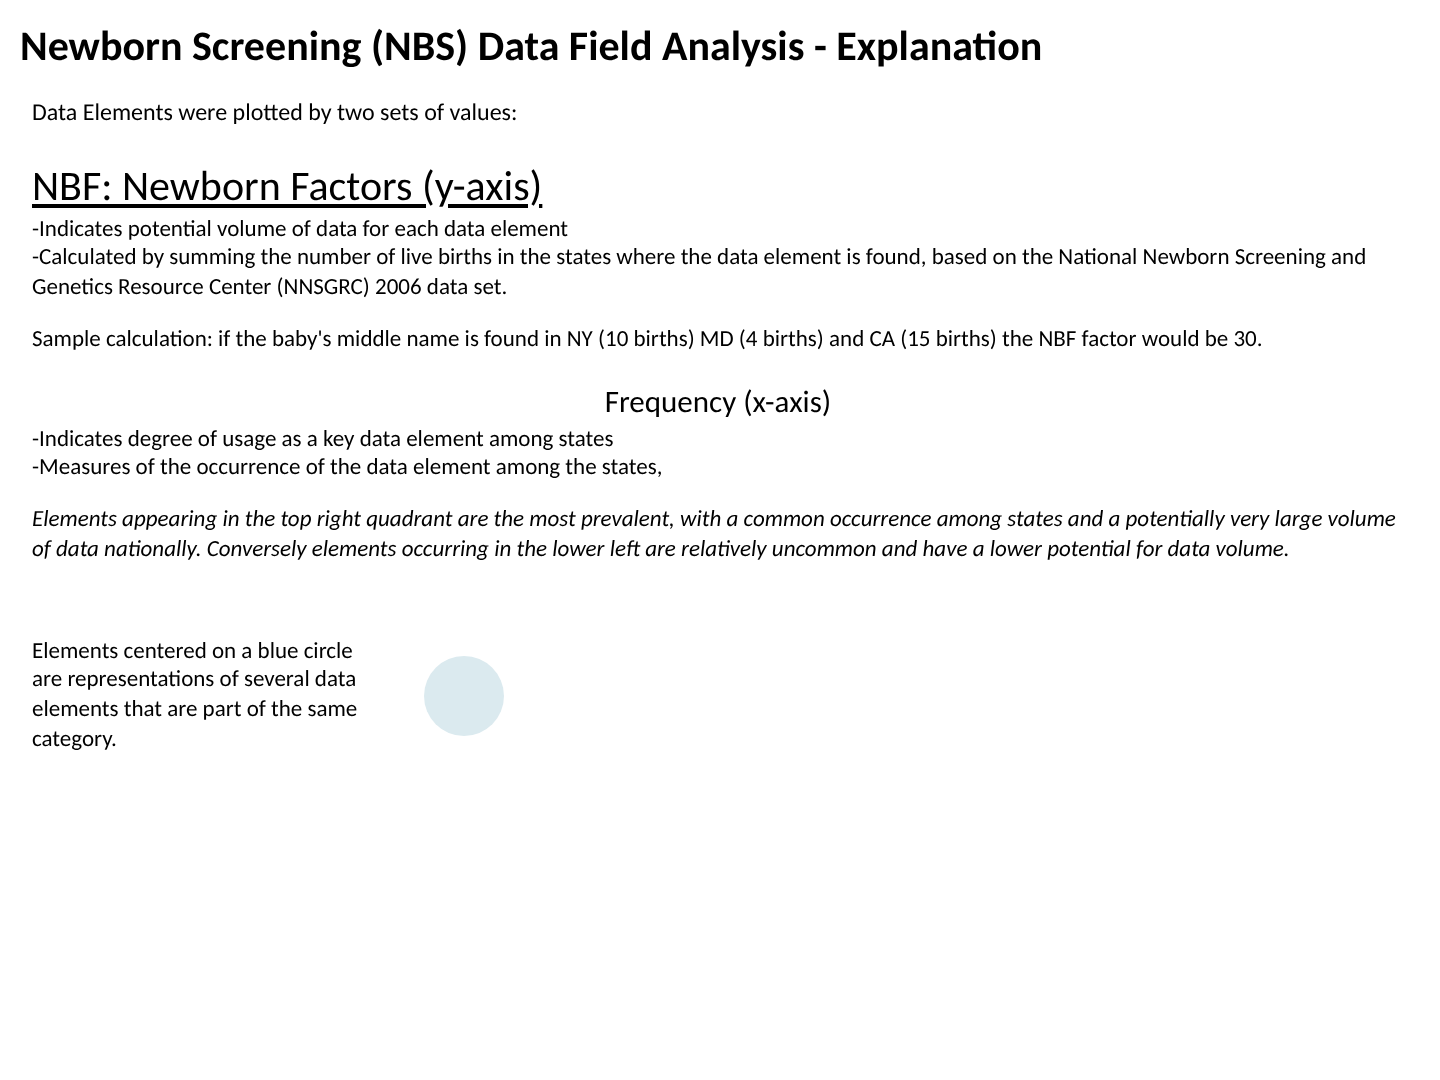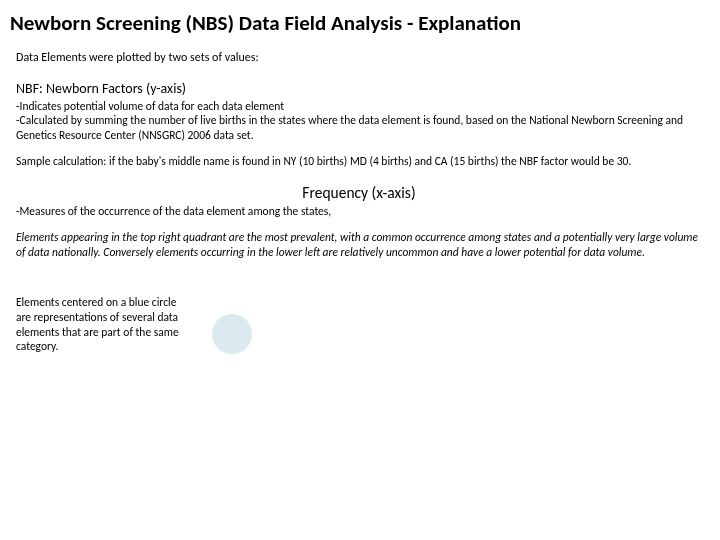--- a/index.html
+++ b/index.html
@@ -18,22 +18,23 @@
   .title {
     font-size: 21px;
     font-weight: 700;
     margin: 2px 0 14px 0;
   }
   .intro {
     font-size: 12px;
     margin: 0 0 16px 6px;
   }
   .section-heading {
-    font-size: 14px;
+    font-size: 21px;
     margin: 0 0 2px 6px;
+    text-decoration: underline;
   }
   .bullets {
     font-size: 11.5px;
     line-height: 1.25;
     margin: 0 0 12px 6px;
   }
   .sample {
     font-size: 11.5px;
     line-height: 1.25;
     margin: 0 0 14px 6px;
@@ -44,21 +45,21 @@
     text-align: center;
   }
   .quadrant {
     font-size: 11.5px;
     font-style: italic;
     line-height: 1.28;
     margin: 10px 0 0 6px;
   }
   .legend-row {
     display: flex;
-    align-items: flex-end;
+    align-items: center;
     margin: 36px 0 0 6px;
   }
   .legend-text {
     font-size: 11.5px;
     line-height: 1.28;
     width: 178px;
   }
   .blue-circle {
     width: 40px;
     height: 40px;
@@ -79,20 +80,21 @@
 
   <div class="section-heading">NBF: Newborn Factors (y-axis)</div>
   <div class="bullets">
     <div>-Indicates potential volume of data for each data element</div>
     <div>-Calculated by summing the number of live births in the states where the data element is found, based on the National Newborn Screening and Genetics Resource Center (NNSGRC) 2006 data set.</div>
   </div>
   <div class="sample">Sample calculation: if the baby's middle name is found in NY (10 births) MD (4 births) and CA (15 births) the NBF factor would be 30.</div>
 
   <div class="section-heading2">Frequency (x-axis)</div>
   <div class="bullets">
+    <div>-Indicates degree of usage as a key data element among states</div>
     <div>-Measures of the occurrence of the data element among the states,</div>
   </div>
 
   <div class="quadrant">Elements appearing in the top right quadrant are the most prevalent, with a common occurrence among states and  a potentially very large volume of data nationally.  Conversely elements occurring in the lower left are relatively uncommon and have a lower potential for data volume.</div>
 
   <div class="legend-row">
     <div class="legend-text">Elements centered on a blue circle are representations of several data elements that are part of the same category.</div>
     <div class="blue-circle"></div>
   </div>
 

